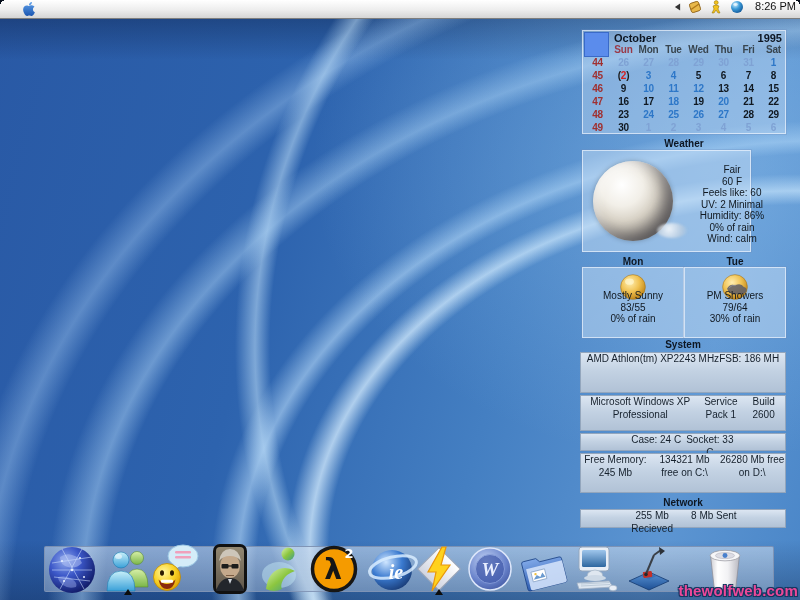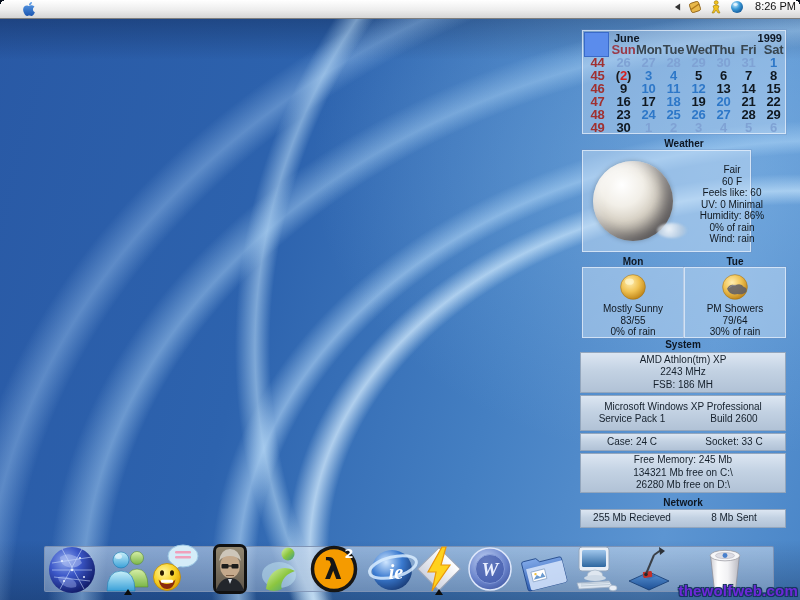--- a/index.html
+++ b/index.html
@@ -42,21 +42,21 @@
     border:1px solid rgba(242,248,255,.65);
     box-shadow:0 0 0 1px rgba(110,140,185,.28);}
   .w-title{position:absolute;z-index:3;font-weight:bold;font-size:10px;color:#0d1622;text-align:center;}
   
   .calendar{left:582px;top:30px;width:204px;height:104px;z-index:2;
     background:rgba(205,226,248,.38);}
   .cal-badge{position:absolute;left:1px;top:1px;width:25px;height:25px;background:#5b8cec;border:1px solid #3a6ac8;box-sizing:border-box;}
   .cal-month{position:absolute;left:31px;top:1px;font-size:11px;font-weight:bold;color:#0d1622;}
   .cal-year{position:absolute;right:3px;top:1px;font-size:11px;font-weight:bold;color:#0d1622;}
   .cal-grid{position:absolute;left:1px;top:12px;display:grid;grid-template-columns:27px repeat(7,25px);grid-auto-rows:13px;}
-  .cal-cell{font-size:13px;font-weight:bold;text-align:center;line-height:13px;color:#101820;letter-spacing:-0.2px;}
+  .cal-cell{font-size:10px;font-weight:bold;text-align:center;line-height:13px;color:#101820;letter-spacing:-0.2px;}
   .cal-cell.hdr{color:#38454f;}
   .cal-cell.hdr.sun{color:#9a3a48;}
   .cal-cell.wk{color:#a03030;}
   .cal-cell.out{color:#7fa2d4;}
   .cal-cell.link{color:#2d77c8;}
   .cal-cell.today .pa{color:#1a1a1a;}
   .cal-cell.today .nu{color:#d42020;}
   
   .weather-title{left:582px;top:138px;width:204px;}
   .weather-box{left:582px;top:150px;width:169px;height:102px;z-index:2;}
@@ -65,44 +65,44 @@
     box-shadow:inset -9px -6px 14px rgba(35,35,48,.5), inset 4px 4px 10px rgba(255,255,255,.6), 0 0 5px rgba(0,0,0,.25);}
   .moon-cloud{position:absolute;right:-14px;bottom:3px;width:30px;height:15px;border-radius:50%;
     background:radial-gradient(circle at 40% 40%, rgba(240,245,250,.95), rgba(200,210,220,.55) 65%, transparent 100%);
     filter:blur(1px);}
   .weather-lines{position:absolute;left:100px;top:13px;width:98px;text-align:center;}
   .wx-line{font-size:10px;line-height:11.5px;color:#101820;}
   
   .fc-title{top:256px;width:102px;}
   .fc-box{top:267px;width:102px;height:71px;z-index:2;}
   .fc-icon{position:absolute;left:50%;top:4px;width:30px;height:30px;transform:translateX(-50%);}
-  .fc-lines{position:absolute;left:0;top:35px;width:100%;text-align:center;}
+  .fc-lines{position:absolute;left:0;top:22px;width:100%;text-align:center;}
   .fc-line{font-size:10px;line-height:11.5px;color:#101820;}
   
   .system-title{left:580px;top:339px;width:206px;}
   .network-title{left:580px;top:497px;width:206px;}
   .sys-box{position:absolute;left:580px;width:206px;box-sizing:border-box;z-index:2;
     background:linear-gradient(180deg,#dce6f2 0%,#c3d2e3 45%,#b1c2d6 100%);
     border:1px solid #93a6bd;
-    display:flex;flex-direction:column;justify-content:center;}
+    display:flex;flex-direction:row;justify-content:center;}
   .sys-line{font-size:10px;line-height:12.5px;color:#15202c;text-align:center;}
   .sys-pair{display:flex;}
   .sys-pair span{flex:1;font-size:10px;line-height:12.5px;color:#15202c;text-align:center;}
   .network-box{top:509px;height:19px;}
   
   .dock-bar{position:absolute;left:44px;top:546px;width:730px;height:46px;z-index:1;
     background:linear-gradient(180deg, rgba(214,227,242,.55), rgba(168,188,214,.5));
     border:1px solid rgba(125,145,178,.9);border-radius:2px;box-sizing:border-box;}
   .dock-icon{position:absolute;top:543px;width:52px;height:52px;transform:translateX(-50%);z-index:2;}
   .dock-icon svg{width:100%;height:100%;display:block;}
   .dock-icon.trash-size{width:44px;}
   .indicator{position:absolute;left:50%;bottom:0;transform:translateX(-50%);width:0;height:0;
     border-left:4px solid transparent;border-right:4px solid transparent;border-bottom:6px solid #0c0c0c;}
   
-  .watermark{position:absolute;right:2px;bottom:1px;z-index:3;font-size:15px;font-weight:bold;color:#6d28d9;letter-spacing:.2px;
+  .watermark{position:absolute;right:2px;bottom:1px;z-index:3;font-size:15px;font-weight:bold;color:#ec4899;letter-spacing:.2px;
     text-shadow:-1px -1px 0 #16355e,1px -1px 0 #16355e,-1px 1px 0 #16355e,1px 1px 0 #16355e,0 0 2px #16355e;}
 </style>
 </head>
 <body>
 
 <div class="wallpaper"></div>
 
 <div class="menubar">
   <div class="apple">
     <svg viewBox="0 0 384 512" width="14" height="16">
@@ -151,22 +151,22 @@
         </span>
       </span>
     <span class="clock">8:26 PM</span>
   </div>
 </div>
 <div class="corner left"></div>
 <div class="corner right"></div>
 
 <div class="widget calendar">
   <div class="cal-badge"></div>
-  <span class="cal-month">June</span>
-  <span class="cal-year">1999</span>
+  <span class="cal-month">October</span>
+  <span class="cal-year">1995</span>
   <div class="cal-grid" id="cal-grid">
       <div class="cal-cell"></div>
       <div class="cal-cell hdr sun">Sun</div>
       <div class="cal-cell hdr">Mon</div>
       <div class="cal-cell hdr">Tue</div>
       <div class="cal-cell hdr">Wed</div>
       <div class="cal-cell hdr">Thu</div>
       <div class="cal-cell hdr">Fri</div>
       <div class="cal-cell hdr">Sat</div>
       <div class="cal-cell wk">44</div>
@@ -222,24 +222,24 @@
 
 <div class="w-title weather-title">Weather</div>
 <div class="widget weather-box">
   <div class="moon">
       <div class="moon-cloud"></div>
     </div>
   <div class="weather-lines" id="weather-lines">
       <div class="wx-line">Fair</div>
       <div class="wx-line">60 F</div>
       <div class="wx-line">Feels like: 60</div>
-      <div class="wx-line">UV: 0 Minimal</div>
+      <div class="wx-line">UV: 2 Minimal</div>
       <div class="wx-line">Humidity: 86%</div>
       <div class="wx-line">0% of rain</div>
-      <div class="wx-line">Wind:  rain</div>
+      <div class="wx-line">Wind:  calm</div>
     </div>
 </div>
 
 <div id="forecast">
     <div class="w-title fc-title" style="left: 582px;">Mon</div>
     <div class="widget fc-box" style="left: 582px;">
       <div class="fc-icon"><svg viewBox="0 0 34 34">
           <defs>
             <radialGradient id="gs0" cx="38%" cy="32%" r="75%">
               <stop offset="0" stop-color="#ffeeb0"></stop>

